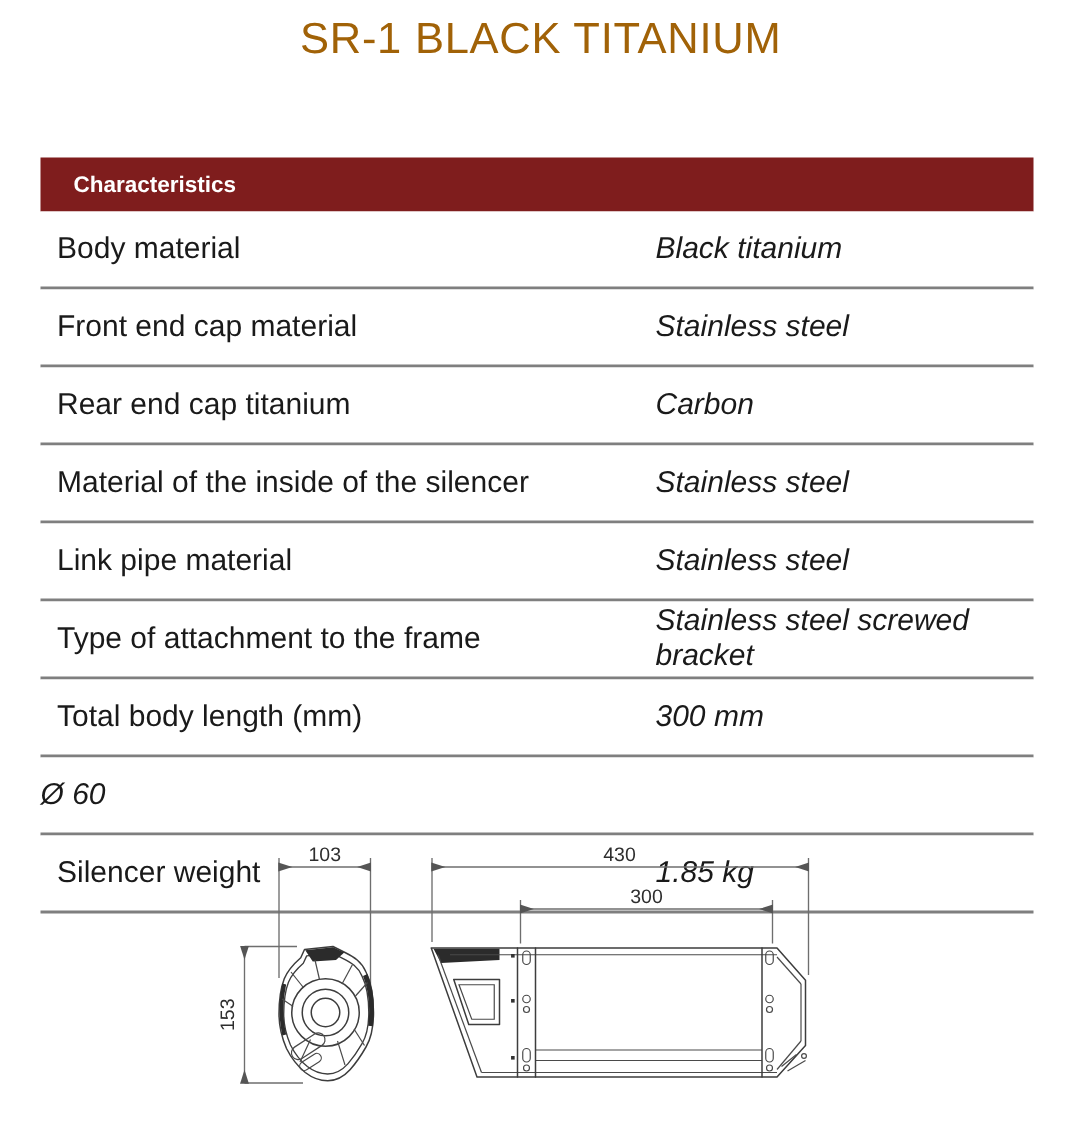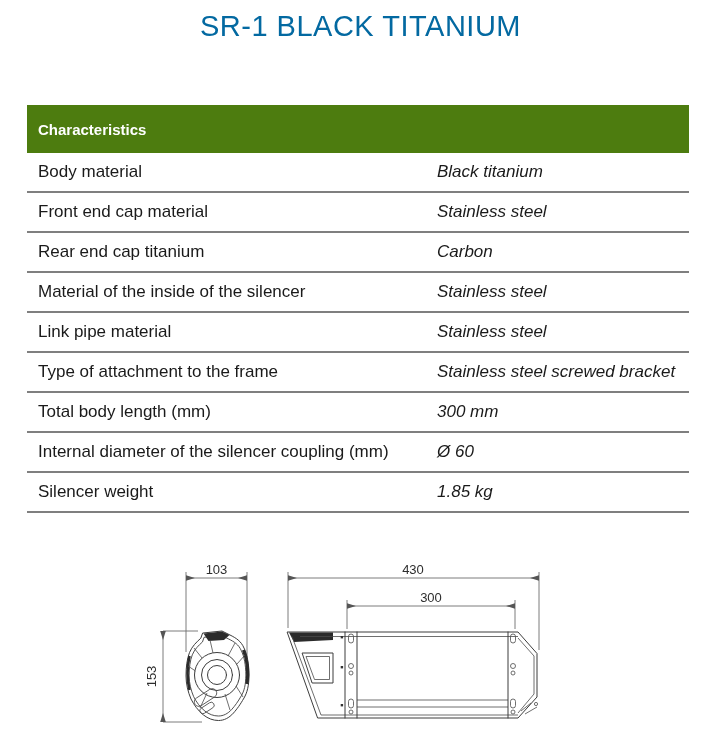--- a/index.html
+++ b/index.html
@@ -4,35 +4,35 @@
 <style>
   html,body{margin:0;padding:0;background:#ffffff;}
   body{
     width:721px;height:749px;position:relative;overflow:hidden;
     font-family:"Liberation Sans", sans-serif;
     -webkit-font-smoothing:antialiased;
   }
   .page-title{
     position:absolute;top:10px;left:0;width:721px;
     text-align:center;font-size:29px;font-weight:400;
-    color:#0369a1;letter-spacing:0.5px;margin:0;
+    color:#a16207;letter-spacing:0.5px;margin:0;
   }
   .spec-table{
     position:absolute;left:27px;top:105px;width:662px;
   }
   .spec-header{
-    height:48px;background:#4d7c0f;color:#ffffff;
+    height:36px;background:#7f1d1d;color:#ffffff;
     font-size:15px;font-weight:bold;
     display:flex;align-items:center;
-    padding-left:11px;box-sizing:border-box;
+    padding-left:22px;box-sizing:border-box;
   }
   .spec-row{
-    height:40px;display:flex;align-items:center;
+    height:52px;display:flex;align-items:center;
     border-bottom:2px solid #7f7f7f;box-sizing:border-box;
-    font-size:17px;color:#1a1a1a;background:#ffffff;
+    font-size:20px;color:#1a1a1a;background:#ffffff;
   }
   .spec-label{width:410px;padding-left:11px;box-sizing:border-box;}
   .spec-value{flex:1;font-style:italic;}
   .drawing{position:absolute;left:140px;top:552px;}
   .dim-line{stroke:#6e6e6e;stroke-width:0.9;fill:none;}
   .art{stroke:#3d3d3d;stroke-width:1;fill:none;stroke-linejoin:round;stroke-linecap:round;}
   .art-thin{stroke:#4a4a4a;stroke-width:0.8;fill:none;}
   .dim-text{font-family:"Liberation Sans",sans-serif;font-size:13px;fill:#2e2e2e;}
 </style>
 </head>
@@ -65,21 +65,20 @@
       </div>
       <div class="spec-row">
         <div class="spec-label">Type of attachment to the frame</div>
         <div class="spec-value">Stainless steel screwed bracket</div>
       </div>
       <div class="spec-row">
         <div class="spec-label">Total body length (mm)</div>
         <div class="spec-value">300 mm</div>
       </div>
       <div class="spec-row">
-        <div class="spec-label">Internal diameter of the silencer coupling (mm)</div>
         <div class="spec-value">Ø 60</div>
       </div>
       <div class="spec-row">
         <div class="spec-label">Silencer weight</div>
         <div class="spec-value">1.85 kg</div>
       </div>
     </div>
 </div>
 
 <svg class="drawing" width="450" height="197" viewBox="0 0 450 197" xmlns="http://www.w3.org/2000/svg">

